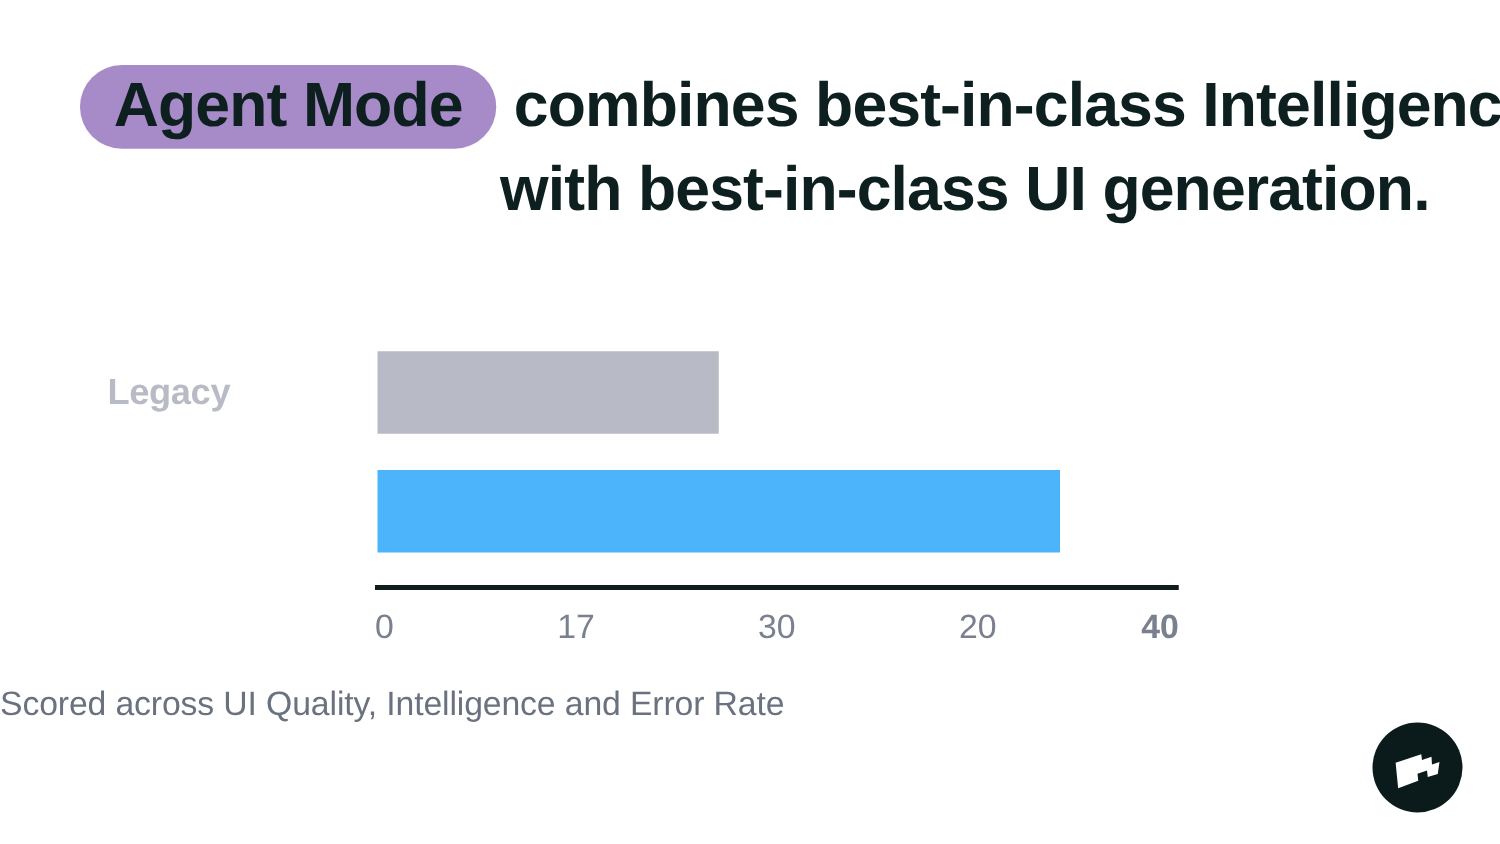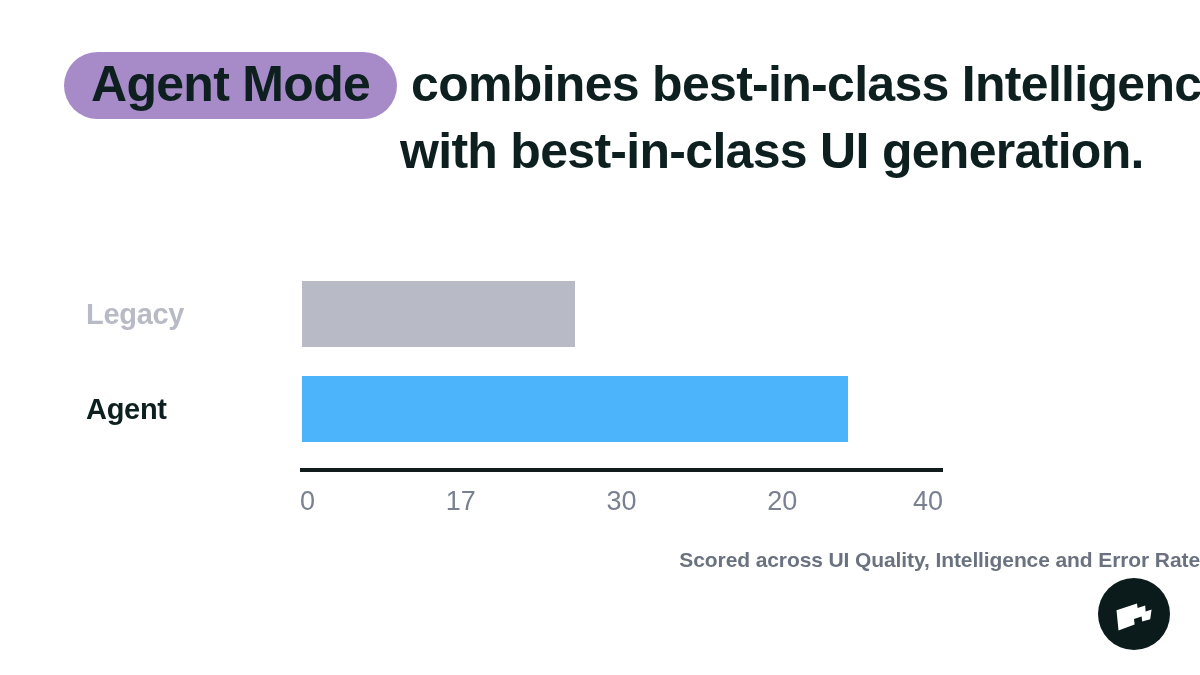--- a/index.html
+++ b/index.html
@@ -126,30 +126,30 @@
   .tick {
     position: absolute;
     top: 0;
     font-size: 27px;
     font-weight: 400;
     color: #7a808f;
     transform: translateX(-50%);
     white-space: nowrap;
   }
   .tick-first { transform: translateX(0); }
-  .tick-last  { transform: translateX(-100%); }
+  .tick-last  { transform: translateX(-100%); font-weight: bold; }
 
   .caption {
     position: absolute;
     left: 0;
     top: 286px;
     width: 1200px;
-    text-align: right;
-    font-size: 21px;
-    font-weight: 700;
+    text-align: left;
+    font-size: 27px;
+    font-weight: 400;
     color: #6a7280;
     letter-spacing: -0.1px;
   }
 
   
   .logo-badge {
     position: absolute;
     right: 30px;
     bottom: 25px;
     width: 72px;
@@ -175,21 +175,20 @@
   <div class="chart">
 
     <div class="bar-row bar-row-0">
       <div class="bar-label bar-label-legacy" style="color: rgb(184, 187, 198);">Legacy</div>
       <div class="bar-track">
         <div class="bar-fill bar-fill-legacy" style="width: 42.5%; background: rgb(184, 187, 198);"></div>
       </div>
     </div>
 
     <div class="bar-row bar-row-1">
-      <div class="bar-label bar-label-agent" style="color: rgb(13, 31, 31);">Agent</div>
       <div class="bar-track">
         <div class="bar-fill bar-fill-agent" style="width: 85%; background: rgb(76, 180, 251);"></div>
       </div>
     </div>
 
     <div class="axis-line" style="background: rgb(17, 29, 29);"></div>
     <div class="axis-ticks">
         <span class="tick tick-first" style="left: 0%; color: rgb(122, 128, 143);">0</span>
         <span class="tick" style="left: 25%; color: rgb(122, 128, 143);">17</span>
         <span class="tick" style="left: 50%; color: rgb(122, 128, 143);">30</span>

